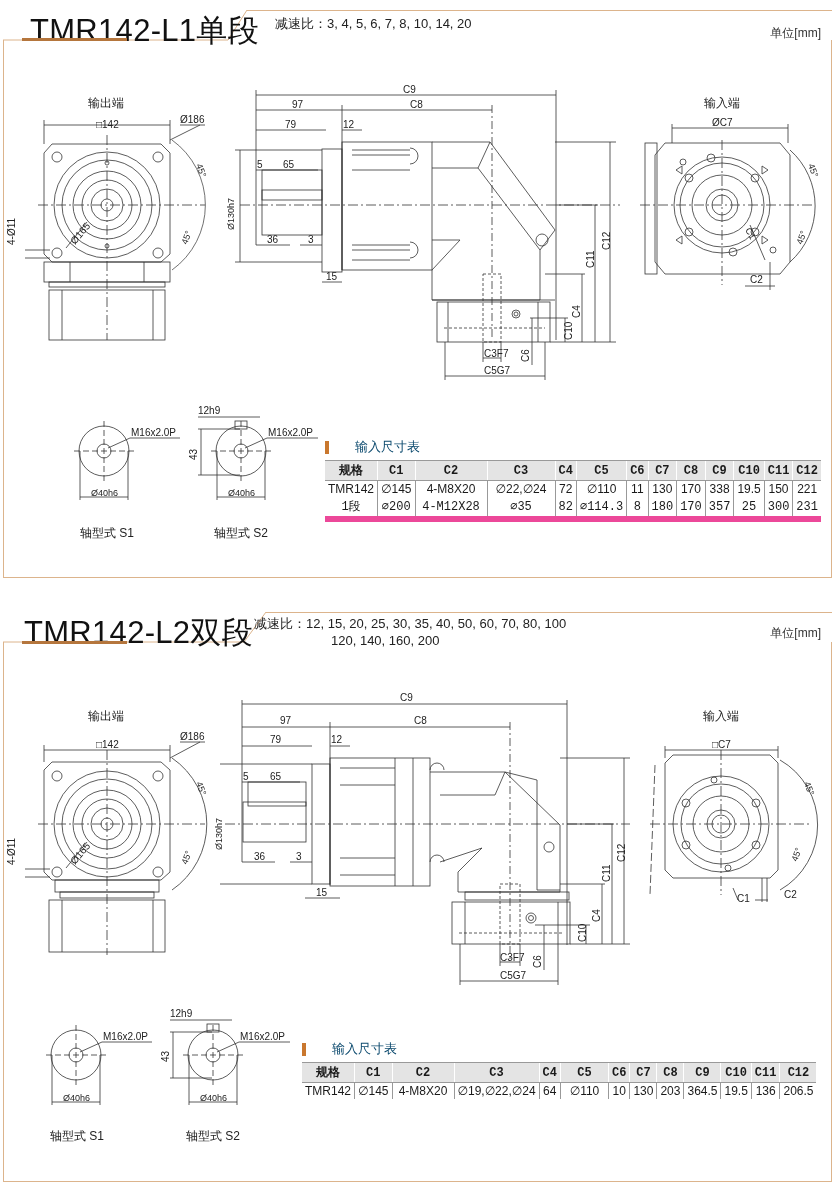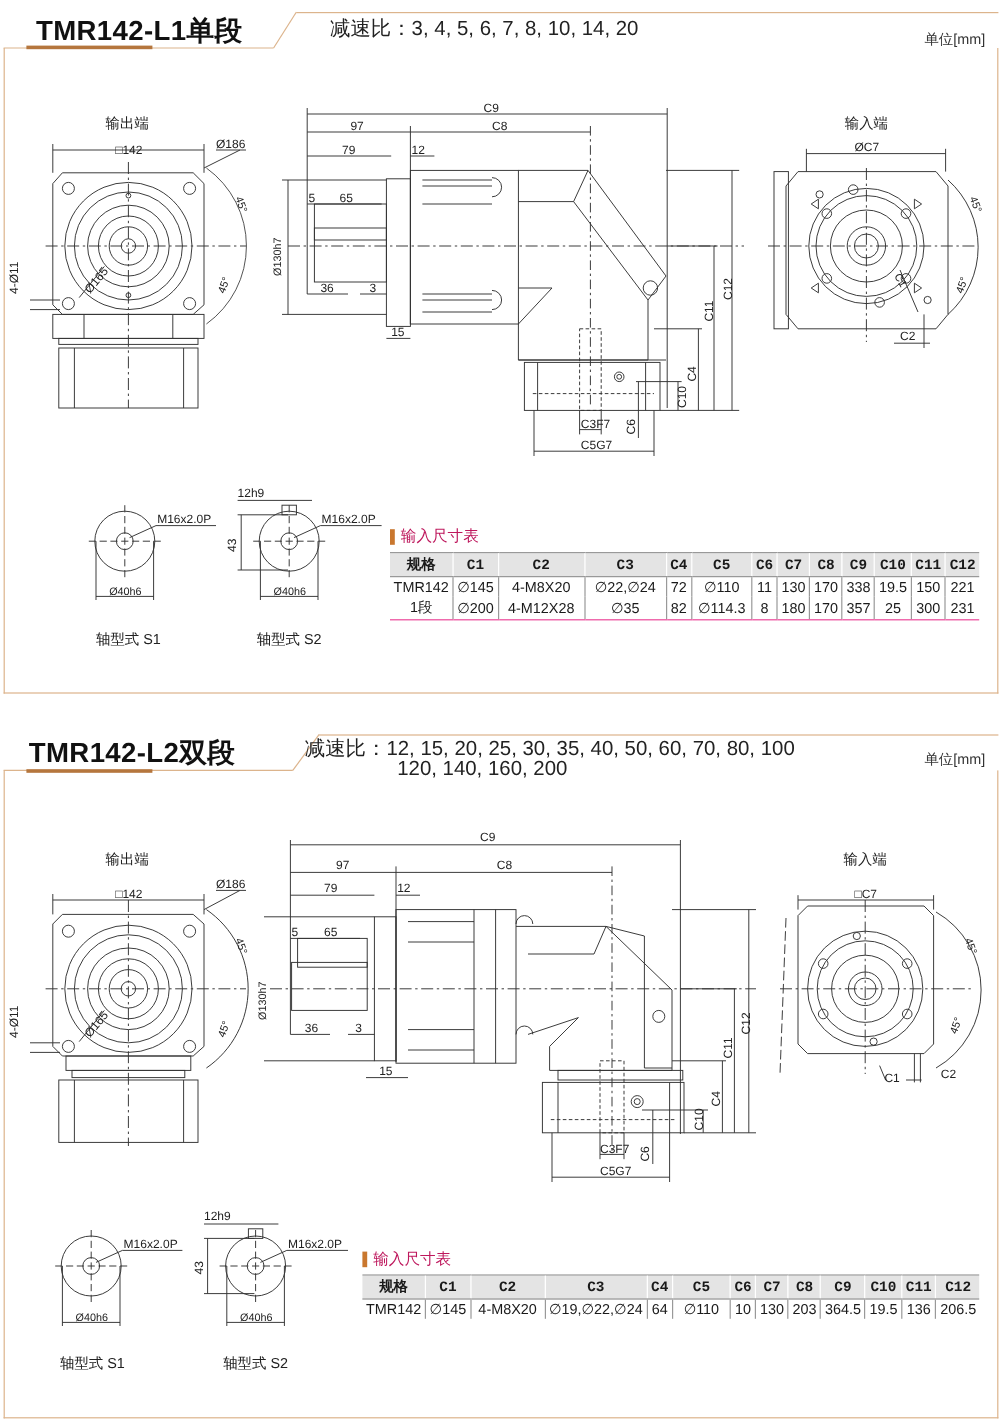--- a/index.html
+++ b/index.html
@@ -5,35 +5,35 @@
   * { box-sizing: border-box; margin: 0; padding: 0; }
   html, body { width: 835px; height: 1184px; background: #ffffff; overflow: hidden; }
   body { position: relative; font-family: "Liberation Sans", "DejaVu Sans", sans-serif; color: #1a1a1a; }
   .section { position: absolute; left: 0; width: 835px; }
   .sec1 { top: 0; height: 580px; }
   .sec2 { top: 600px; height: 584px; }
   .frame { position: absolute; left: 3px; right: 3px; bottom: 2px; border: 1px solid #dcb48c; border-top: none; }
   .sec1 .frame { top: 40px; }
   .sec2 .frame { top: 42px; }
   .topline { position: absolute; height: 1px; background: #dcb48c; }
-  .title { position: absolute; left: 30px; font-size: 23px; font-weight: bold; letter-spacing: 0.3px; color: #111; }
+  .title { position: absolute; left: 30px; font-size: 31px; font-weight: normal; letter-spacing: 0.3px; color: #111; }
   .title-underline { position: absolute; left: 22px; width: 105px; height: 3px; background: #b5763d; }
-  .ratio { position: absolute; font-size: 17px; color: #222; line-height: 17px; white-space: pre; text-align: right; }
+  .ratio { position: absolute; font-size: 13px; color: #222; line-height: 17px; white-space: pre; text-align: right; }
   .unit { position: absolute; right: 14px; font-size: 12px; color: #333; }
   .label { position: absolute; font-size: 12px; color: #222; }
   svg.draw { position: absolute; left: 0; top: 0; }
   svg.draw text { font-family: "Liberation Sans", sans-serif; fill: #222; }
   .table-wrap { position: absolute; }
-  .table-title { font-size: 13px; color: #be185d; display: flex; align-items: center; margin-bottom: 4px; }
+  .table-title { font-size: 13px; color: #0c4a6e; display: flex; align-items: center; margin-bottom: 4px; gap: 21px; }
   .table-title .bar { width: 4px; height: 13px; background: #c9772e; margin-right: 5px; }
   table.dim { border-collapse: collapse; font-size: 12px; }
   table.dim th { background: #e4e4e4; font-weight: bold; padding: 1px 3px; border-left: 1px solid #fff; border-top: 1px solid #999; border-bottom: 1px solid #999; text-align: center; white-space: nowrap; font-family: Liberation Mono, monospace; }
   table.dim td { padding: 1px 3px; border-left: 1px solid #999; text-align: center; white-space: nowrap; }
   table.dim td:first-child, table.dim th:first-child { border-left: none; }
-  table.dim tr.last td { border-bottom: 1px solid #ec4899; }
+  table.dim tr.last td { border-bottom: 6px solid #ec4899; font-family: Liberation Mono, monospace; }
 </style>
 </head>
 <body>
 
 <div class="section sec1">
   <div class="frame"></div>
   <div class="topline" style="left:247px; right:3px; top:10px;"></div>
   <svg class="draw" width="835" height="60" style="pointer-events:none">
       <line x1="247" y1="10" x2="228" y2="40" stroke="#dcb48c" stroke-width="1"></line>
       <line x1="3" y1="40" x2="228" y2="40" stroke="#dcb48c" stroke-width="1"></line>

